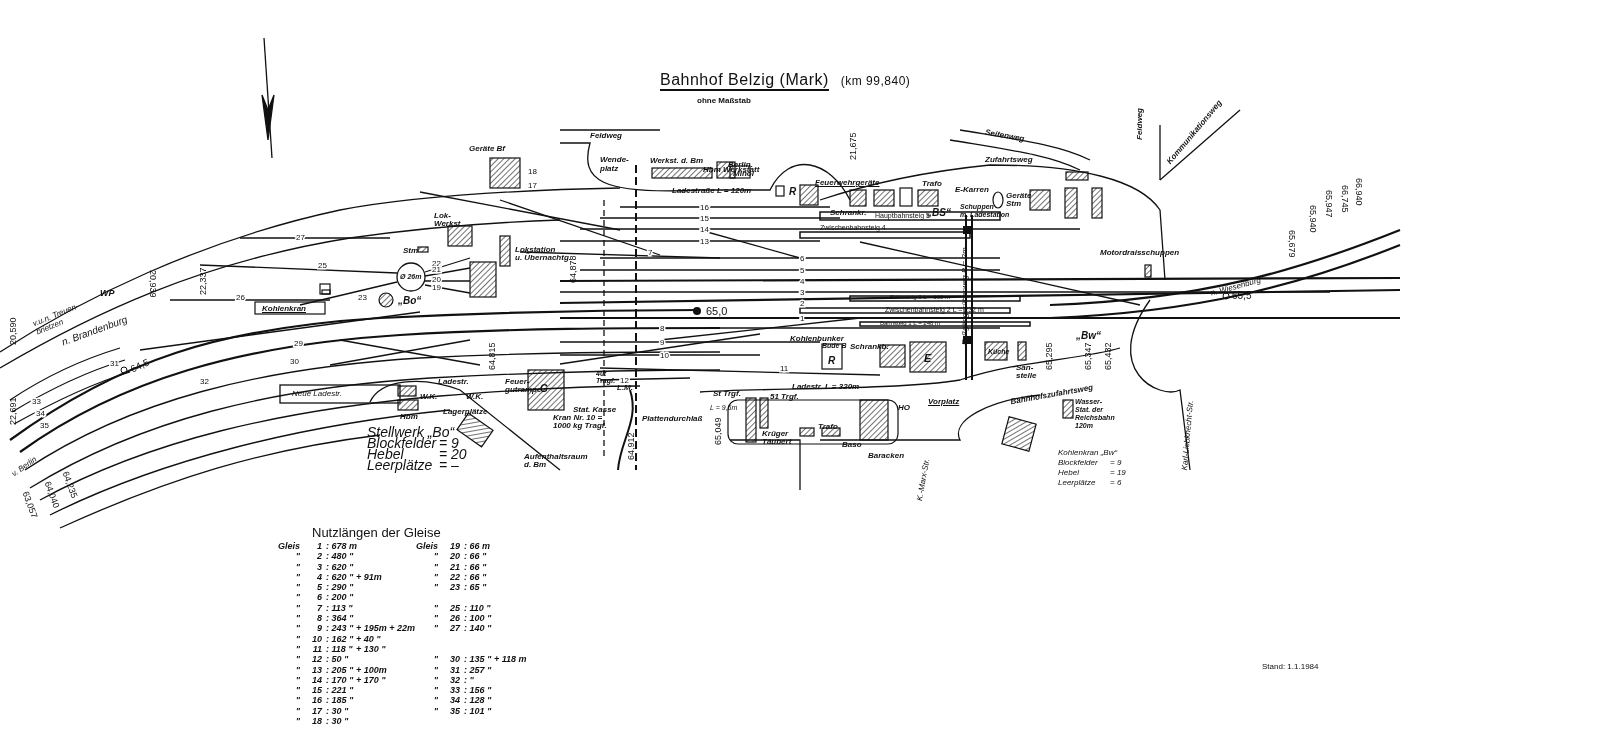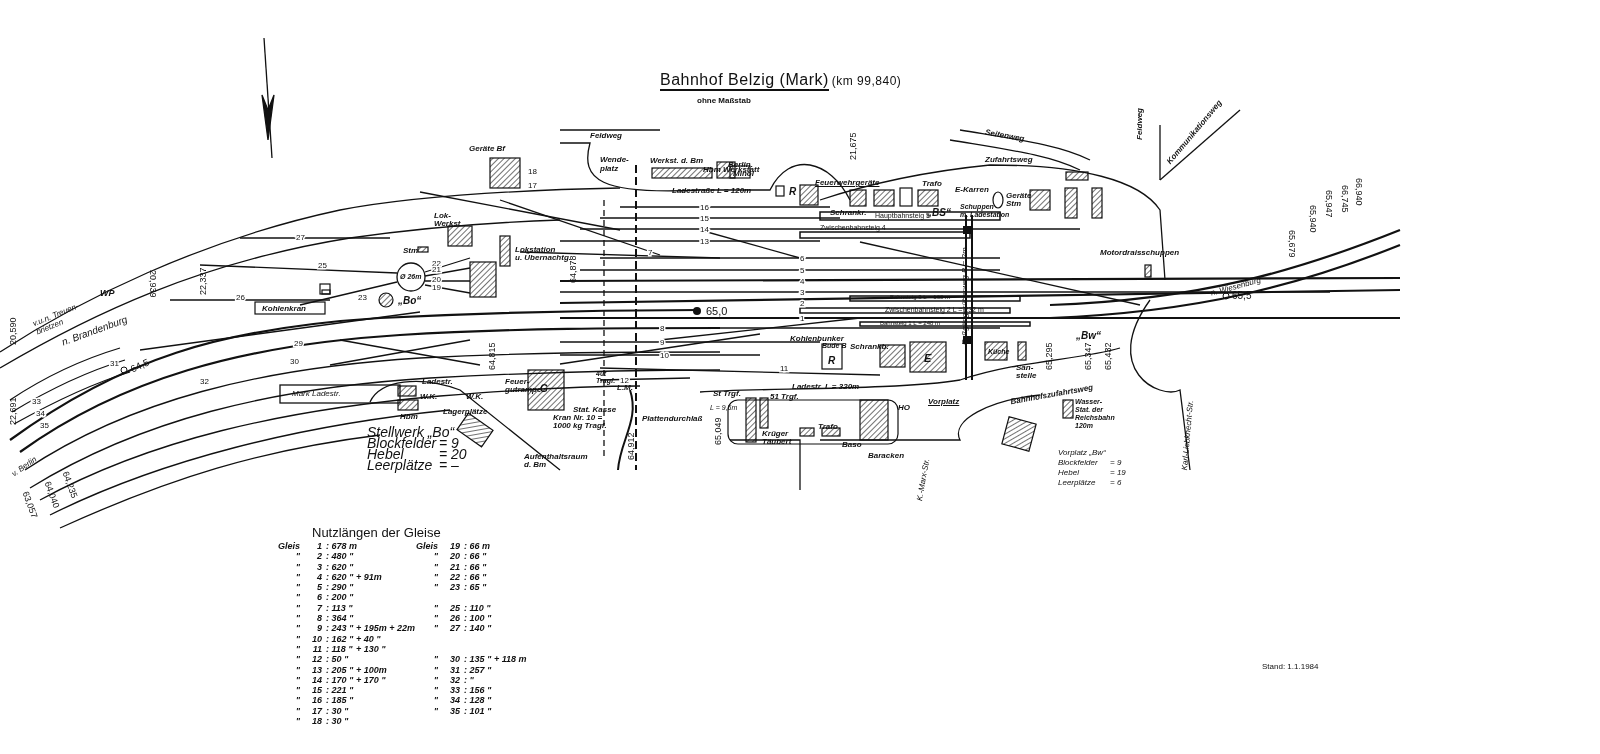--- a/index.html
+++ b/index.html
@@ -1,20 +1,20 @@
 <!DOCTYPE html>
 <html><head>
 <meta charset="utf-8">
 <style>
   html,body{margin:0;padding:0;background:#fff;}
   body{width:1600px;height:754px;position:relative;overflow:hidden;font-family:"Liberation Sans",sans-serif;color:#111;}
   svg#plan{position:absolute;left:0;top:0;}
   .title{position:absolute;left:660px;top:71px;font-size:16px;letter-spacing:0.5px;}
   .title .t{border-bottom:2px solid #111;padding-bottom:1px;}
-  .title .km{font-size:12px;margin-left:3px;}
+  .title .km{font-size:12px;margin-left:12px;}
   .subtitle{position:absolute;left:697px;top:96px;font-size:8px;font-weight:bold;}
   .lbl{position:absolute;font-size:8px;font-style:italic;white-space:nowrap;}
   .lbl.b{font-weight:bold;}
   .sw{position:absolute;font-size:14px;font-style:italic;line-height:11px;}
   .sw .row{display:flex;}
   .sw .row .k{width:72px;}
   .len-title{position:absolute;left:312px;top:525px;font-size:13px;}
   .len-table{position:absolute;left:266px;top:541px;font-size:9px;font-style:italic;font-weight:bold;line-height:10.3px;}
   .len-table .col{position:absolute;top:0;}
   .len-table .r{white-space:nowrap;height:10.3px;}
@@ -217,22 +217,22 @@
 
 <div class="lbl b" style="left:590px;top:131px;">Feldweg</div>
 <div class="lbl b" style="left:600px;top:155px;white-space:pre;">Wende-
 platz</div>
 <div class="lbl b" style="left:985px;top:131px;transform:rotate(10deg);">Seitenweg</div>
 <div class="lbl b" style="left:985px;top:155px;">Zufahrtsweg</div>
 <div class="lbl b" style="left:1135px;top:140px;transform:rotate(-90deg);transform-origin:left top;">Feldweg</div>
 <div class="lbl b" style="left:1165px;top:160px;transform:rotate(-50deg);transform-origin:left top;">Kommunikationsweg</div>
 <div class="lbl b" style="left:672px;top:186px;">Ladestraße  L = 120m</div>
 <div class="lbl b" style="left:792px;top:382px;">Ladestr.  L = 320m</div>
-<div class="lbl b" style="left:422px;top:377px;">Ladestr.</div>
-<div class="lbl" style="left:292px;top:389px;">Mark Ladestr.</div>
+<div class="lbl b" style="left:438px;top:377px;">Ladestr.</div>
+<div class="lbl" style="left:292px;top:389px;">Neue Ladestr.</div>
 <div class="lbl b" style="left:928px;top:397px;text-decoration:underline;">Vorplatz</div>
 <div class="lbl b" style="left:1010px;top:390px;transform:rotate(-10deg);">Bahnhofszufahrtsweg</div>
 <div class="lbl" style="left:915px;top:500px;transform:rotate(-80deg);transform-origin:left top;">K.-Marx-Str.</div>
 <div class="lbl" style="left:1180px;top:470px;transform:rotate(-85deg);transform-origin:left top;">Karl-Liebknecht-Str.</div>
 <div class="lbl" style="left:960px;top:345px;transform:rotate(-90deg);transform-origin:left top;">Fußgängerüberweg  B = 2m</div>
 <div class="lbl b" style="left:642px;top:414px;">Plattendurchlaß</div>
 
 <div class="lbl" style="left:33px;top:310px;transform:rotate(-22deg);white-space:pre;">v.u.n. Treuen-
 brietzen</div>
 <div class="lbl" style="left:60px;top:325px;transform:rotate(-20deg);font-size:10px;">n. Brandenburg</div>
@@ -255,21 +255,21 @@
 <div class="lbl b" style="left:960px;top:203px;white-space:pre;line-height:8px;font-size:7px;">Schuppen
 m. Ladestation</div>
 <div class="lbl b" style="left:1100px;top:248px;">Motordraisschuppen</div>
 <div class="lbl b" style="left:434px;top:212px;white-space:pre;line-height:8px;">Lok-
 Werkst.</div>
 <div class="lbl b" style="left:515px;top:246px;white-space:pre;line-height:8px;">Lokstation
 u. Übernachtg.</div>
 <div class="lbl b" style="left:403px;top:246px;">Stm</div>
 <div class="lbl b" style="left:400px;top:273px;font-size:7px;">Ø 26m</div>
 <div class="lbl b" style="left:398px;top:295px;font-size:10px;">„Bo“</div>
-<div class="lbl b" style="left:262px;top:304px;">Kohlenkran</div>
+<div class="lbl b" style="left:262px;top:304px;text-decoration:underline;">Kohlenkran</div>
 <div class="lbl b" style="left:420px;top:392px;">W.K.</div>
 <div class="lbl b" style="left:466px;top:392px;">W.K.</div>
 <div class="lbl b" style="left:400px;top:412px;">Hbm</div>
 <div class="lbl b" style="left:443px;top:407px;">Lagerplätze</div>
 <div class="lbl b" style="left:524px;top:453px;white-space:pre;line-height:8px;font-style:italic;">Aufenthaltsraum
 d. Bm</div>
 <div class="lbl b" style="left:505px;top:378px;white-space:pre;line-height:8px;">Feuer-
 gutrampe</div>
 <div class="lbl b" style="left:540px;top:383px;font-size:10px;">G</div>
 <div class="lbl b" style="left:573px;top:405px;">Stat. Kasse</div>
@@ -342,21 +342,21 @@
   <div class="row">
       <span class="k">Hebel</span>
       <span>= 20</span>
     </div>
   <div class="row">
       <span class="k">Leerplätze</span>
       <span>= –</span>
     </div>
 </div>
 <div class="sw" style="left:1058px;top:448px;font-size:8px;line-height:10px;">
-  <div>Vorplatz „Bw“</div>
+  <div>Kohlenkran „Bw“</div>
   <div class="row">
       <span class="k" style="width:52px">Blockfelder</span>
       <span>= 9</span>
     </div>
   <div class="row">
       <span class="k" style="width:52px">Hebel</span>
       <span>= 19</span>
     </div>
   <div class="row">
       <span class="k" style="width:52px">Leerplätze</span>

